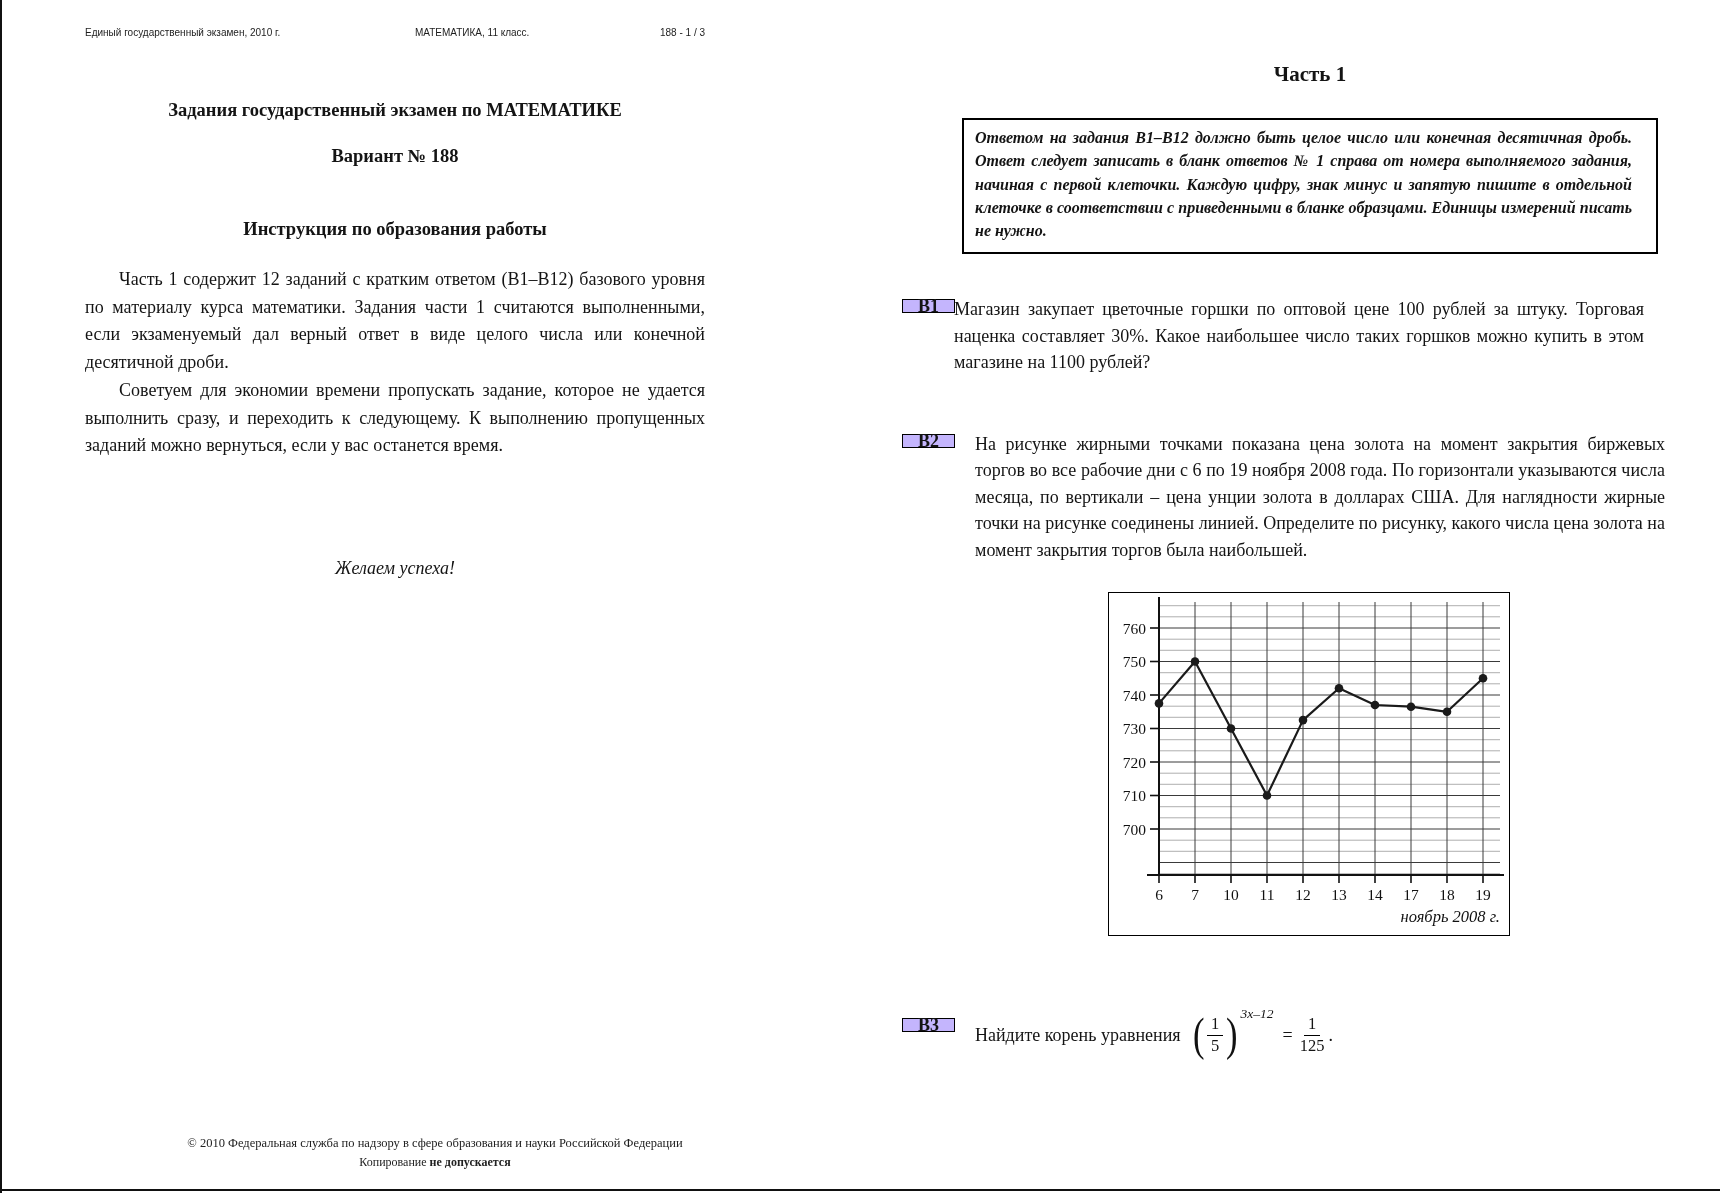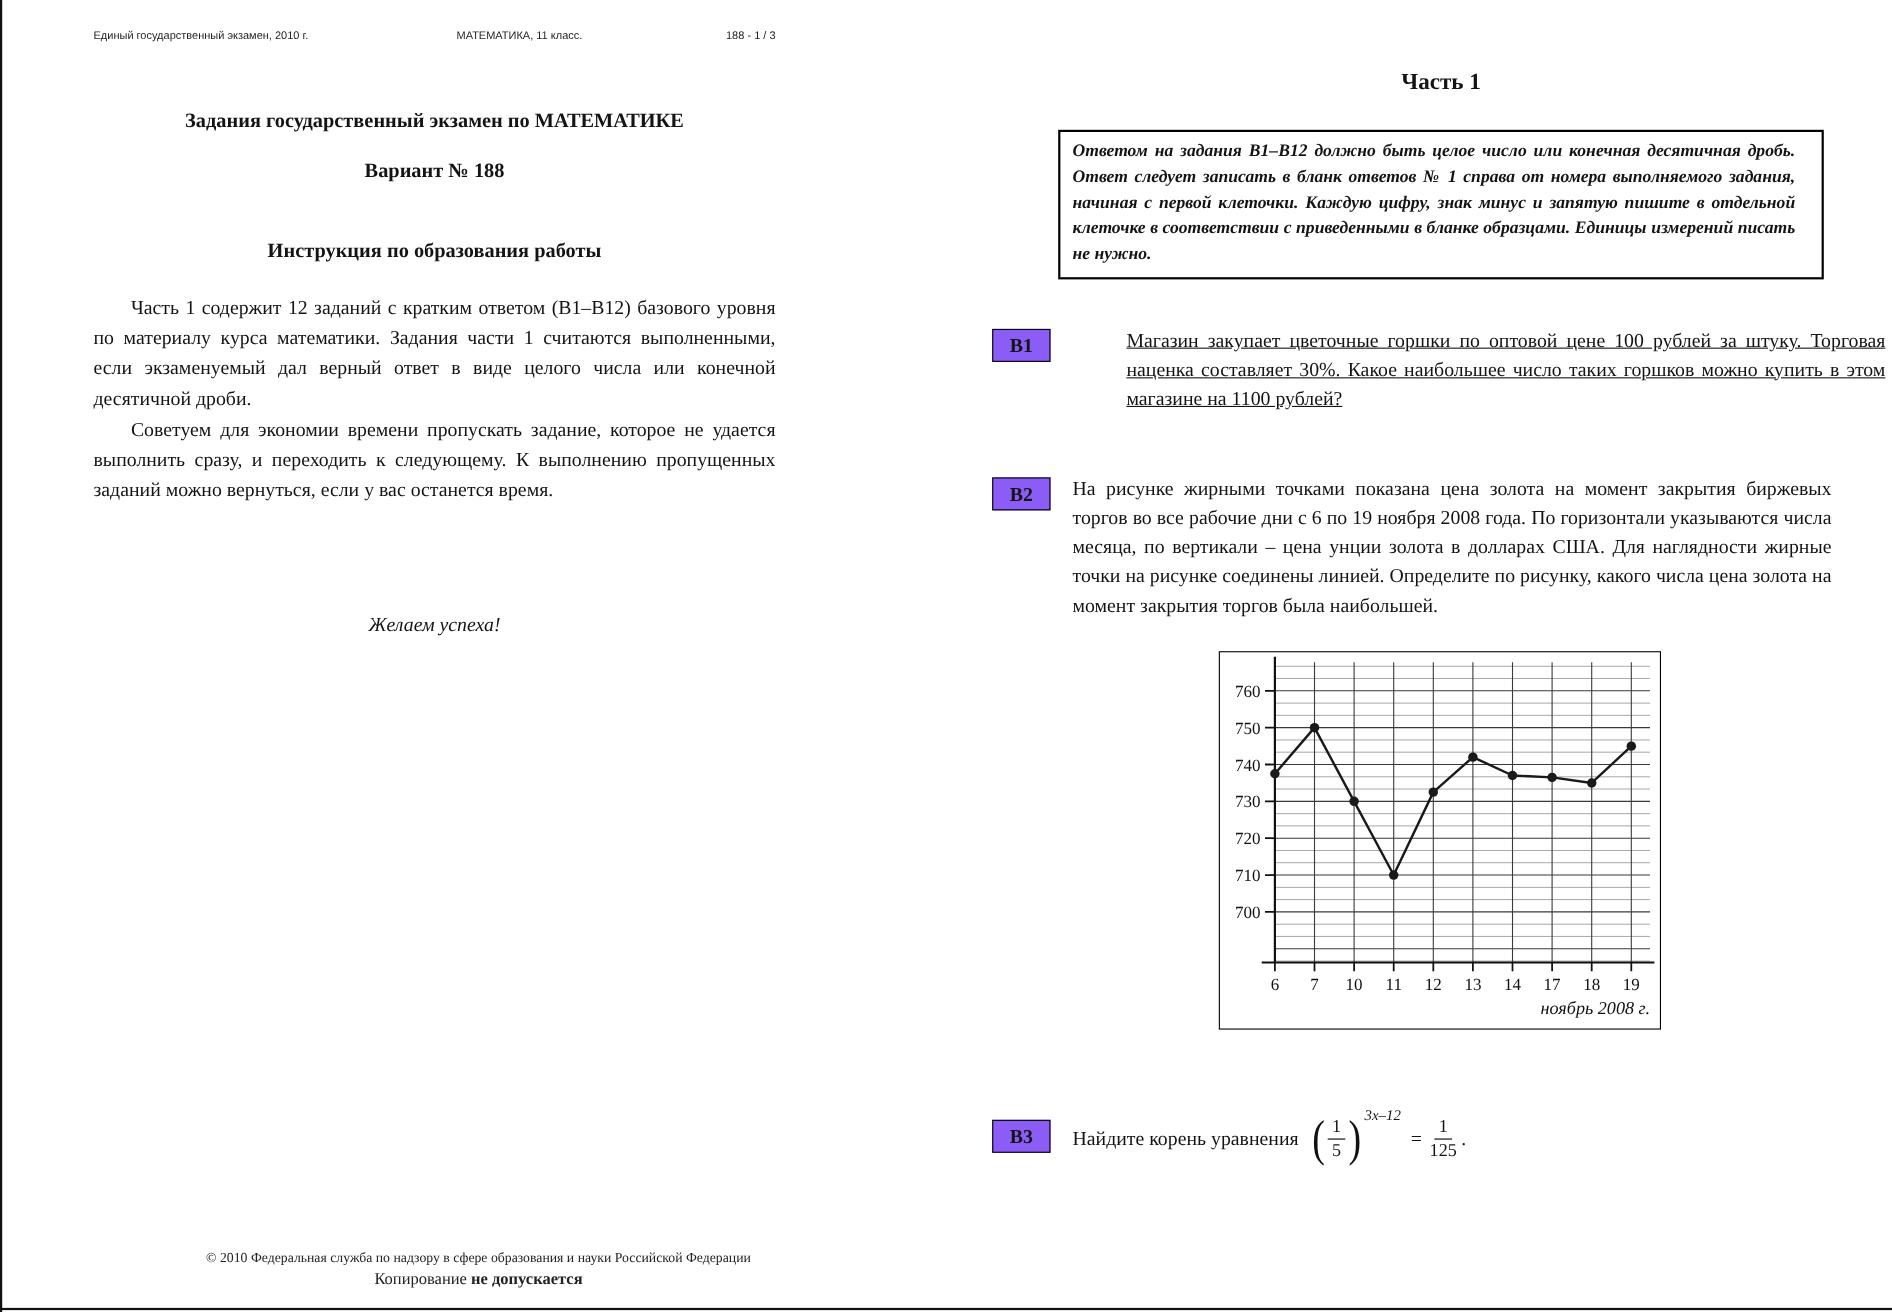--- a/index.html
+++ b/index.html
@@ -22,44 +22,44 @@
   .doc-title   { left:85px; top:100px;  width:620px; font-size:18.5px; font-weight:bold; }
   .doc-variant { left:85px; top:146px;  width:620px; font-size:18.5px; font-weight:bold; }
   .instr-head  { left:85px; top:219px;  width:620px; font-size:18.5px; font-weight:bold; }
 
   .body-text { left:85px; top:266px; width:620px; font-size:18px; line-height:1.54; }
   .body-text p { margin:0; text-indent:34px; text-align:justify; }
 
   .wish { left:85px; top:558px; width:620px; font-size:18px; font-weight:normal; font-style:italic; }
 
   .footer1 { left:85px; top:1136px; width:700px; font-size:12.5px; text-align:center; color:#222; }
-  .footer2 { left:85px; top:1155px; width:700px; font-size:15px; text-align:center; color:#222; }
+  .footer2 { left:85px; top:1155px; width:700px; font-size:12px; text-align:center; color:#222; }
 
   .part-head { left:960px; top:62px; width:700px; font-size:21px; font-weight:bold; }
 
   .answer-box {
     left:962px; top:118px; width:696px; box-sizing:border-box;
     border:2.5px solid #000;
     padding:6px 24px 9px 11px;
     font-size:16px; font-weight:bold; font-style:italic;
     line-height:1.46; text-align:justify;
   }
 
   .tbox {
-    width:53px; height:30px; box-sizing:border-box;
+    width:53px; height:14px; box-sizing:border-box;
     border:1.7px solid #000;
     display:flex; align-items:center; justify-content:center;
-    font-size:18px; font-weight:bold; background:#8b5cf6;
+    font-size:18px; font-weight:bold; background:#c4b5fd;
   }
   .tbox-b1 { left:902px; top:299px; }
   .tbox-b2 { left:902px; top:434px; }
   .tbox-b3 { left:902px; top:1018px; }
 
   .task-text { width:690px; font-size:18px; line-height:1.48; text-align:justify; }
-  .task-b1 { left:1024px; top:296px;text-decoration:underline; }
+  .task-b1 { left:954px; top:296px; }
   .task-b2 { left:975px; top:431px; line-height:1.47; }
 
   .chart-box {
     left:1108px; top:592px; width:402px; height:344px; box-sizing:border-box;
     border:1.7px solid #000; background:#fff;
   }
   .chart-box svg { display:block; }
 
   .task-b3-row { left:975px; top:995px; width:690px; height:80px;
     display:flex; align-items:center; }

